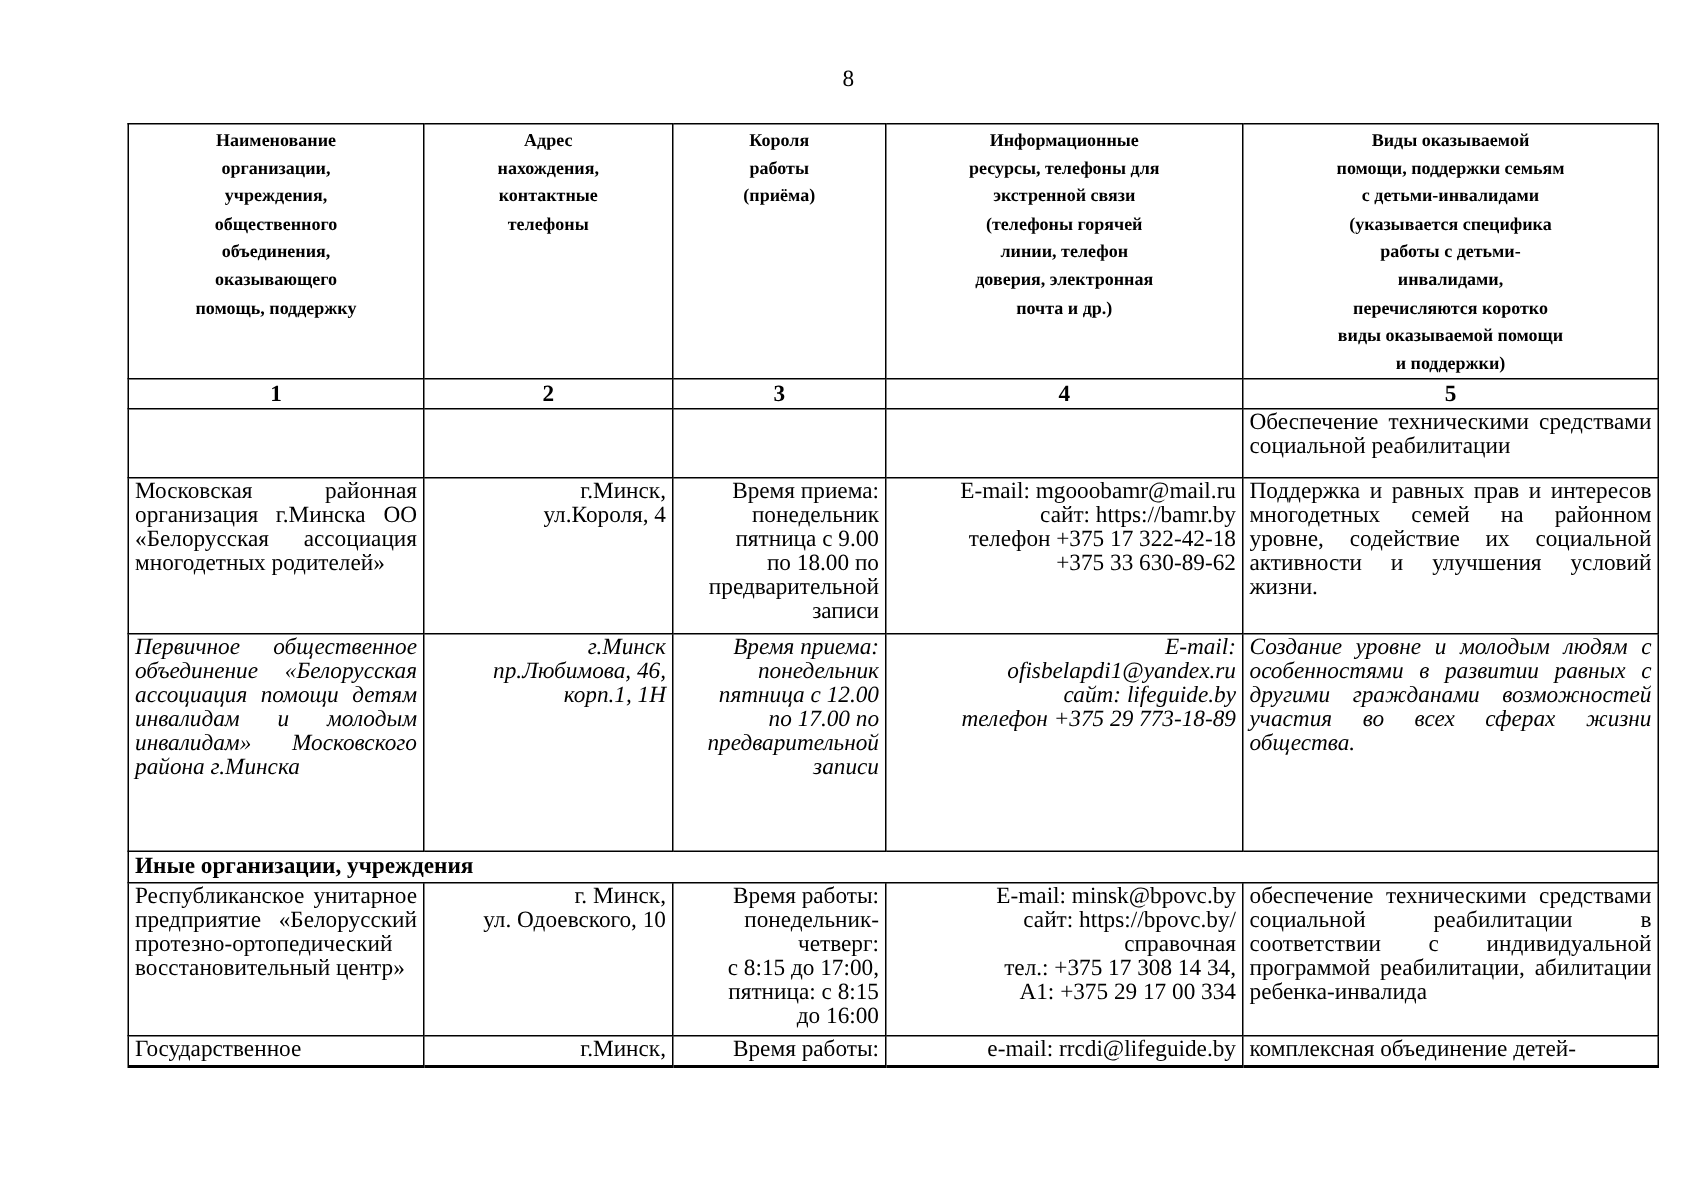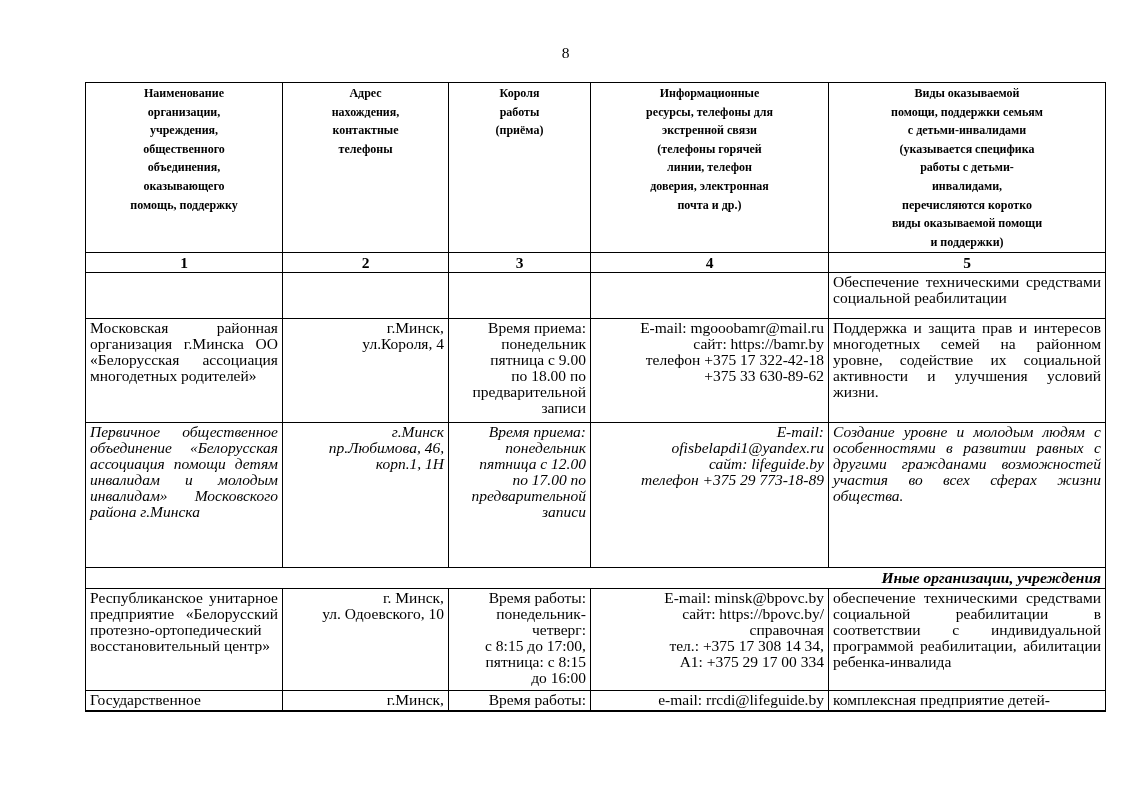--- a/index.html
+++ b/index.html
@@ -53,24 +53,23 @@
     line-height: 17px;
   }
   td.c-left {
     text-align: right;
     white-space: pre-line;
   }
   td.c-just {
     text-align: justify;
   }
   tr.section-row td {
-    text-align: right;
+    text-align: left;
     font-weight: bold;
     line-height: 17px;
-    font-style: italic;
   }
   tr.last-row td {
     border-bottom: 2px solid #000;
   }
 </style>
 </head>
 <body>
 
 <div class="page">
 
@@ -142,21 +141,21 @@
       <td class="c-left">Время приема:
 понедельник
 пятница с 9.00
 по 18.00 по
 предварительной
 записи</td>
       <td class="c-left">E-mail: mgooobamr@mail.ru
 сайт: https://bamr.by
 телефон +375 17 322-42-18
 +375 33 630-89-62</td>
-      <td class="c-just">Поддержка и защита прав и интересов многодетных семей на районном уровне, содействие их социальной активности и улучшения условий жизни.</td>
+      <td class="c-just">Поддержка и равных прав и интересов многодетных семей на районном уровне, содействие их социальной активности и улучшения условий жизни.</td>
     </tr>
 
     <tr style="height:145px;font-style:italic;">
       <td class="c-just">Первичное общественное объединение «Белорусская ассоциация помощи детям инвалидам и молодым инвалидам» Московского района г.Минска</td>
       <td class="c-left">г.Минск
 пр.Любимова, 46,
 корп.1, 1Н</td>
       <td class="c-left">Время приема:
 понедельник
 пятница с 12.00
@@ -190,18 +189,18 @@
 тел.: +375 17 308 14 34,
 A1: +375 29 17 00 334</td>
       <td class="c-just">обеспечение техническими средствами социальной реабилитации в соответствии с индивидуальной программой реабилитации, абилитации ребенка-инвалида</td>
     </tr>
 
     <tr class="last-row" style="height:20px;">
       <td class="c-just">Государственное</td>
       <td class="c-left">г.Минск,</td>
       <td class="c-left">Время работы:</td>
       <td class="c-left">e-mail: rrcdi@lifeguide.by</td>
-      <td class="c-just">комплексная предприятие детей-</td>
+      <td class="c-just">комплексная объединение детей-</td>
     </tr>
   </tbody>
     </table>
 
 </div>
 
 </body></html>

